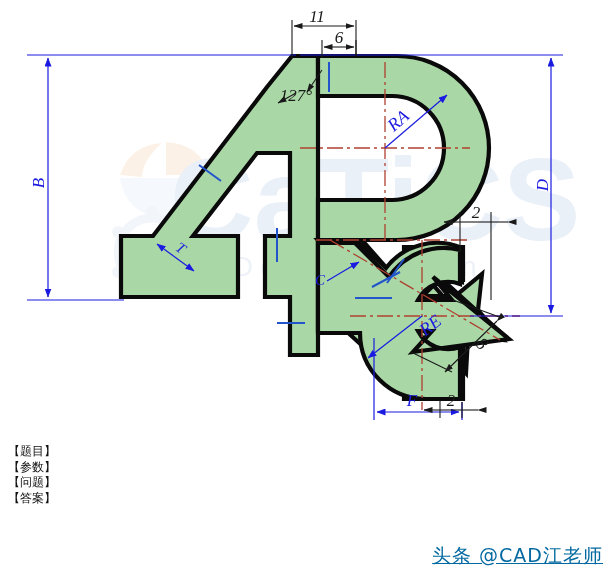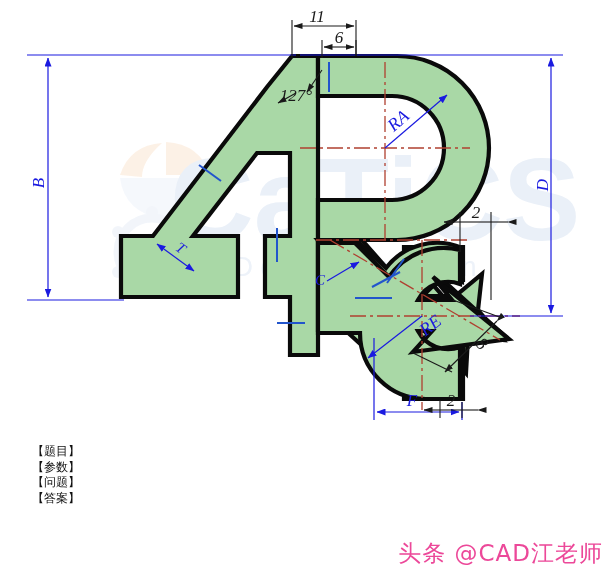--- a/index.html
+++ b/index.html
@@ -13,26 +13,27 @@
   }
   #drawing-area svg{display:block;}
   #text-block{
     position:absolute;left:0;top:438px;width:613px;height:140px;
     box-sizing:border-box;padding:6px 8px 0 8px;
   }
   .txt-line{
     font-size:12.5px;color:#111;line-height:15.5px;white-space:nowrap;
     font-family:"DejaVu Sans","Liberation Sans",sans-serif;
   }
-  .txt-head{font-size:12px;margin-left:24px;}
+  .txt-head{font-size:12px;}
   #attribution{
     position:absolute;right:10px;bottom:9px;
-    font-size:23px;color:#ec4899;letter-spacing:1px;
+    font-size:19px;color:#0369a1;letter-spacing:1px;
     font-family:"DejaVu Sans","Liberation Sans",sans-serif;
     white-space:nowrap;
+    text-decoration:underline;
   }
   .dimtext{font-family:"Liberation Serif","DejaVu Serif",serif;font-style:italic;}
 </style>
 </head>
 <body>
 
 <div id="drawing-area">
 <svg width="613" height="440" viewBox="0 0 613 440" xmlns="http://www.w3.org/2000/svg">
   <defs>
     <marker id="arrB" markerWidth="9" markerHeight="7" refX="8.5" refY="3.5" orient="auto" markerUnits="userSpaceOnUse">

